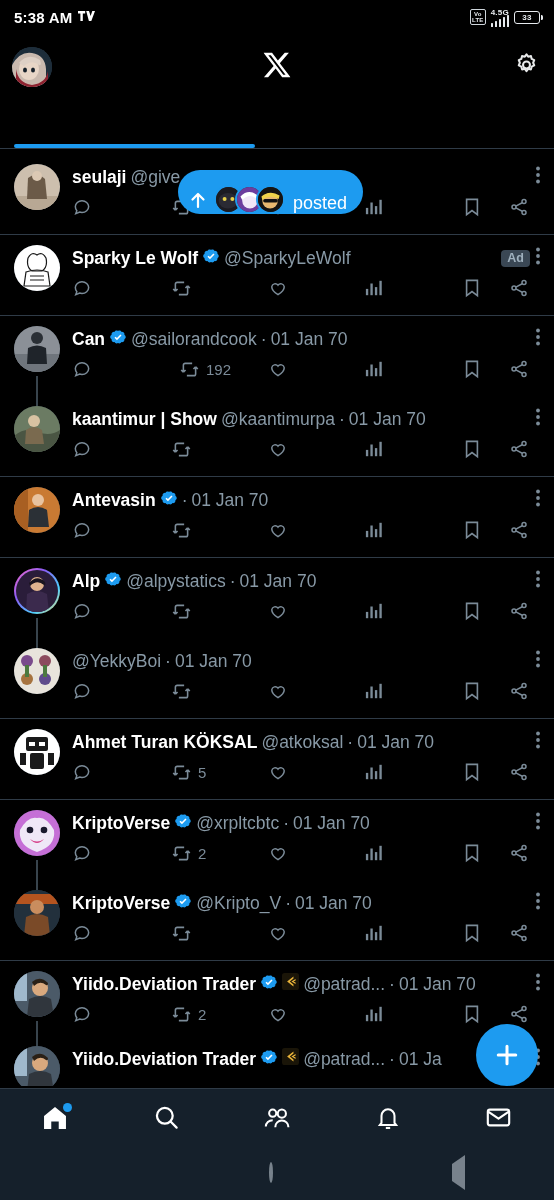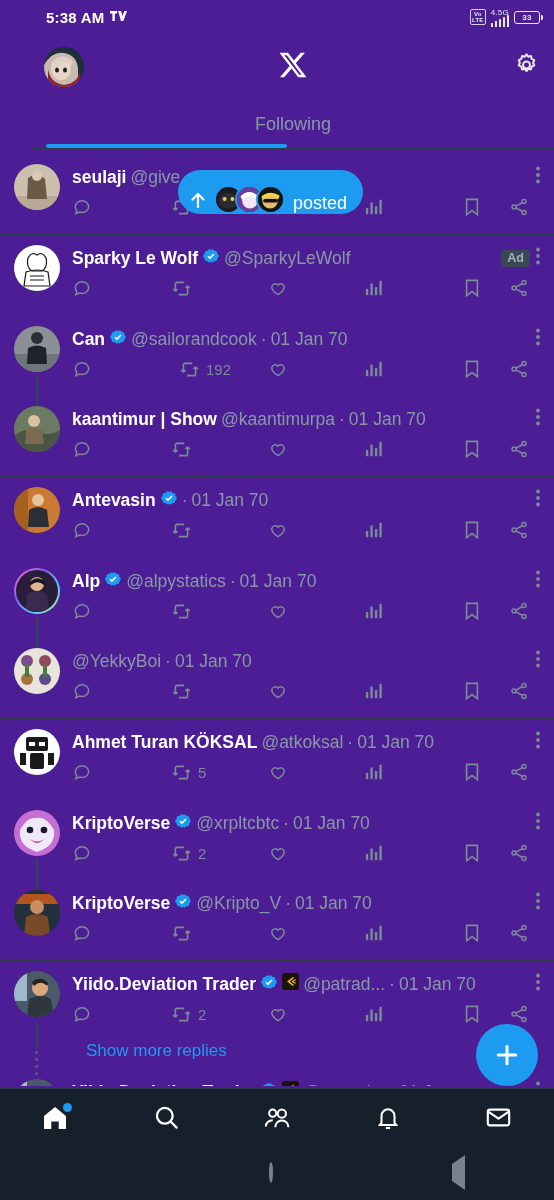--- a/index.html
+++ b/index.html
@@ -2,36 +2,36 @@
 <html><head>
 <meta charset="utf-8">
 <style>
   * { margin:0; padding:0; box-sizing:border-box; }
   html,body {
     width:554px; height:1200px;
     background:#15202b;
     font-family:"Liberation Sans", sans-serif;
     overflow:hidden;
   }
-  #app { position:relative; width:554px; height:1200px; background:#4c1d95;padding-left:32px; }
+  #app { position:relative; width:554px; height:1200px; background:#000000; }
 
   
   .statusbar{
     height:34px; display:flex; align-items:center; justify-content:space-between;
     padding:0 14px; color:#fff; font-size:15px; font-weight:700; letter-spacing:.2px;
   }
   .sb-left{ display:flex; align-items:center; gap:6px; }
   .sb-right{ display:flex; align-items:center; gap:5px; }
   .tv-logo{ display:inline-block; transform:translateY(1px); }
   .volte{
     font-size:6px; line-height:6px; font-weight:700; color:#e6eaee;
     border:1px solid #cfd6dc; border-radius:2px; padding:1px 1px; text-align:center;
   }
   .volte i{ font-style:normal; display:block; }
-  .net-label{ font-size:8px; font-weight:400; color:#e6eaee; margin-bottom:-2px;text-align:right; }
+  .net-label{ font-size:8px; font-weight:700; color:#e6eaee; margin-bottom:-2px;text-align:right; }
   .signal{ display:flex; align-items:flex-end; gap:1.5px; height:12px; }
   .signal span{ width:2.5px; background:#e6eaee; border-radius:.5px; }
   .signal span:nth-child(1){height:4px}
   .signal span:nth-child(2){height:6px}
   .signal span:nth-child(3){height:8px}
   .signal span:nth-child(4){height:10px}
   .signal span:nth-child(5){height:12px}
   .sig-wrap{ display:flex; flex-direction:column; align-items:center; }
   .battery{
     position:relative; width:26px; height:13px; border:1.5px solid #e6eaee; border-radius:3px;
@@ -218,23 +218,20 @@
     </span>
     <span class="gear">
       <svg width="27" height="27" viewBox="0 0 24 24" fill="none" stroke="#e7e9ea" stroke-width="1.8">
         <circle cx="12" cy="12" r="3.1"></circle>
         <path d="M12 2.6l1.5 2 2.5-.5.6 2.5 2.3 1.1-1 2.3 1 2.3-2.3 1.1-.6 2.5-2.5-.5-1.5 2-1.5-2-2.5.5-.6-2.5-2.3-1.1 1-2.3-1-2.3 2.3-1.1.6-2.5 2.5.5z" stroke-linejoin="round"></path>
       </svg>
     </span>
   </div>
 
   <div class="tabs">
-    <div class="tab">
-      <span>Following</span>
-    </div>
     <div class="tab-underline"></div>
   </div>
   <div class="tabs-border"></div>
 
   <div class="feed-mask">
     <div class="feed">
 
       <div class="tweet">
         <div class="tw-row">
           <div class="avatar">
@@ -1024,21 +1021,20 @@
                 <svg width="20" height="20" viewBox="0 0 24 24" fill="none" stroke="#7b8b98" stroke-width="1.8">
                     <circle cx="18" cy="5.5" r="2.4"></circle>
                     <circle cx="6" cy="12" r="2.4"></circle>
                     <circle cx="18" cy="18.5" r="2.4"></circle>
                     <path d="M8.2 10.9l7.6-4M8.2 13.1l7.6 4"></path>
                   </svg>
               </div>
             </div>
           </div>
         </div>
-        <div class="show-more">Show more replies</div>
       </div>
 
       <div class="tweet">
 
         <div class="tw-row">
           <div class="avatar">
             <svg class="av-inner" viewBox="0 0 46 46">
                 <rect width="46" height="46" fill="#4b5a68"></rect>
                 <rect x="0" y="0" width="13" height="30" fill="#9fb8cc"></rect>
                 <circle cx="26" cy="17" r="8" fill="#d9a97e"></circle>

